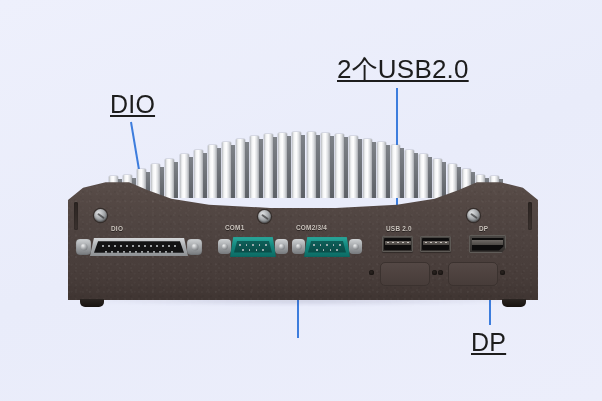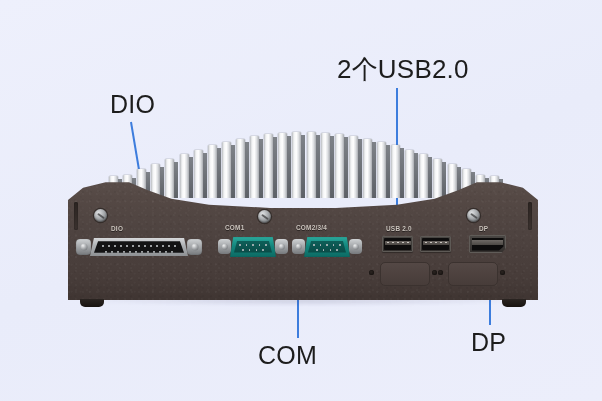--- a/index.html
+++ b/index.html
@@ -25,20 +25,21 @@
 
   
   .callout {
     position: absolute;
     color: #1d1d1d;
     font-size: 25px;
     font-weight: 500;
     letter-spacing: 0.2px;
     white-space: nowrap;
     line-height: 1;
+    text-decoration: underline;
   }
   .callout-line {
     position: absolute;
     background: #3d7ddd;
     width: 1.6px;
   }
 
   #lbl-dio      { left: 110px; top: 92px; }
   #line-dio     { left: 130px; top: 122px; height: 124px;
                   transform: rotate(-9.5deg); transform-origin: top center; }
@@ -369,21 +370,20 @@
 <body>
 
 <div id="stage">
 
   <div class="callout" id="lbl-dio">DIO</div>
   <div class="callout-line" id="line-dio"></div>
 
   <div class="callout" id="lbl-usb">2个USB2.0</div>
   <div class="callout-line" id="line-usb"></div>
 
-  <div class="callout" id="lbl-com">COM</div>
   <div class="callout-line" id="line-com"></div>
 
   <div class="callout" id="lbl-dp">DP</div>
   <div class="callout-line" id="line-dp"></div>
 
   <div id="shadow"></div>
 
   <div id="device">
 
     <div id="heatsink">

